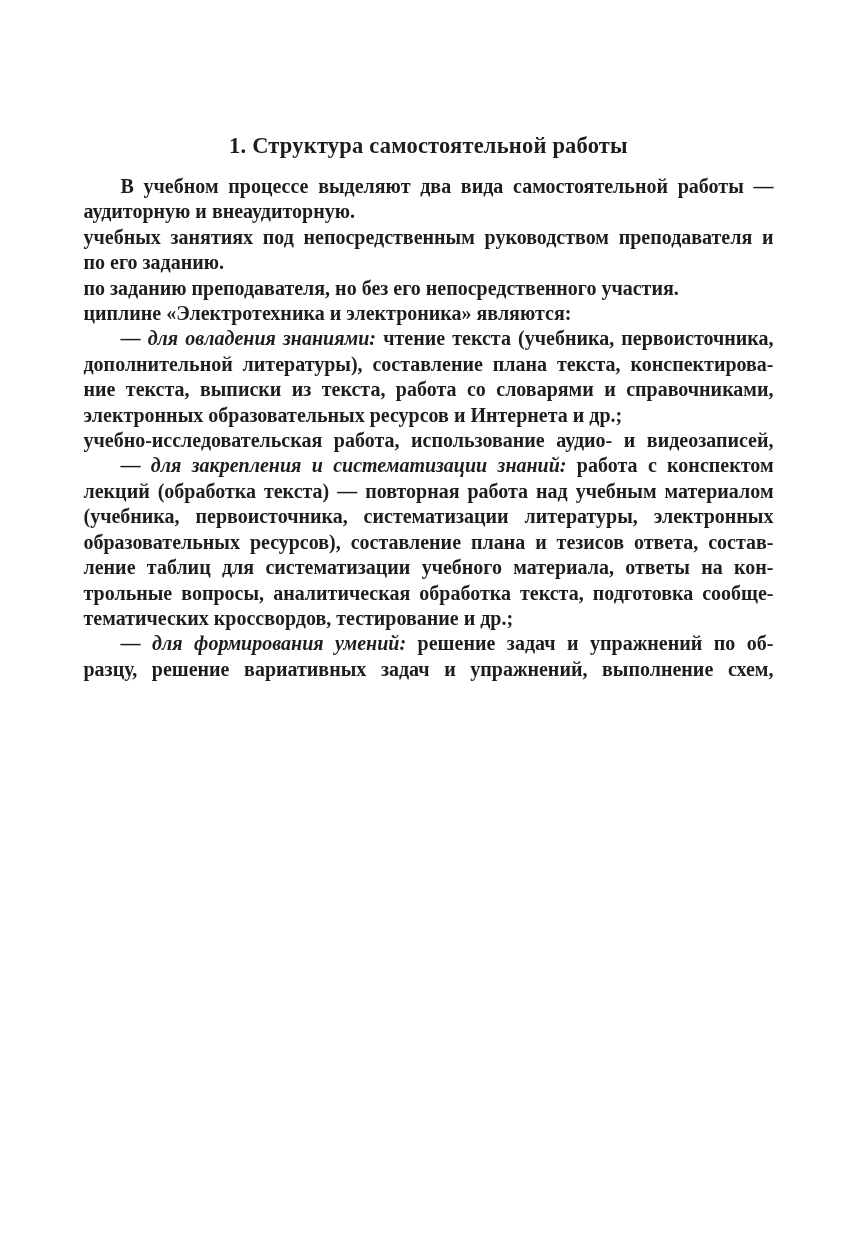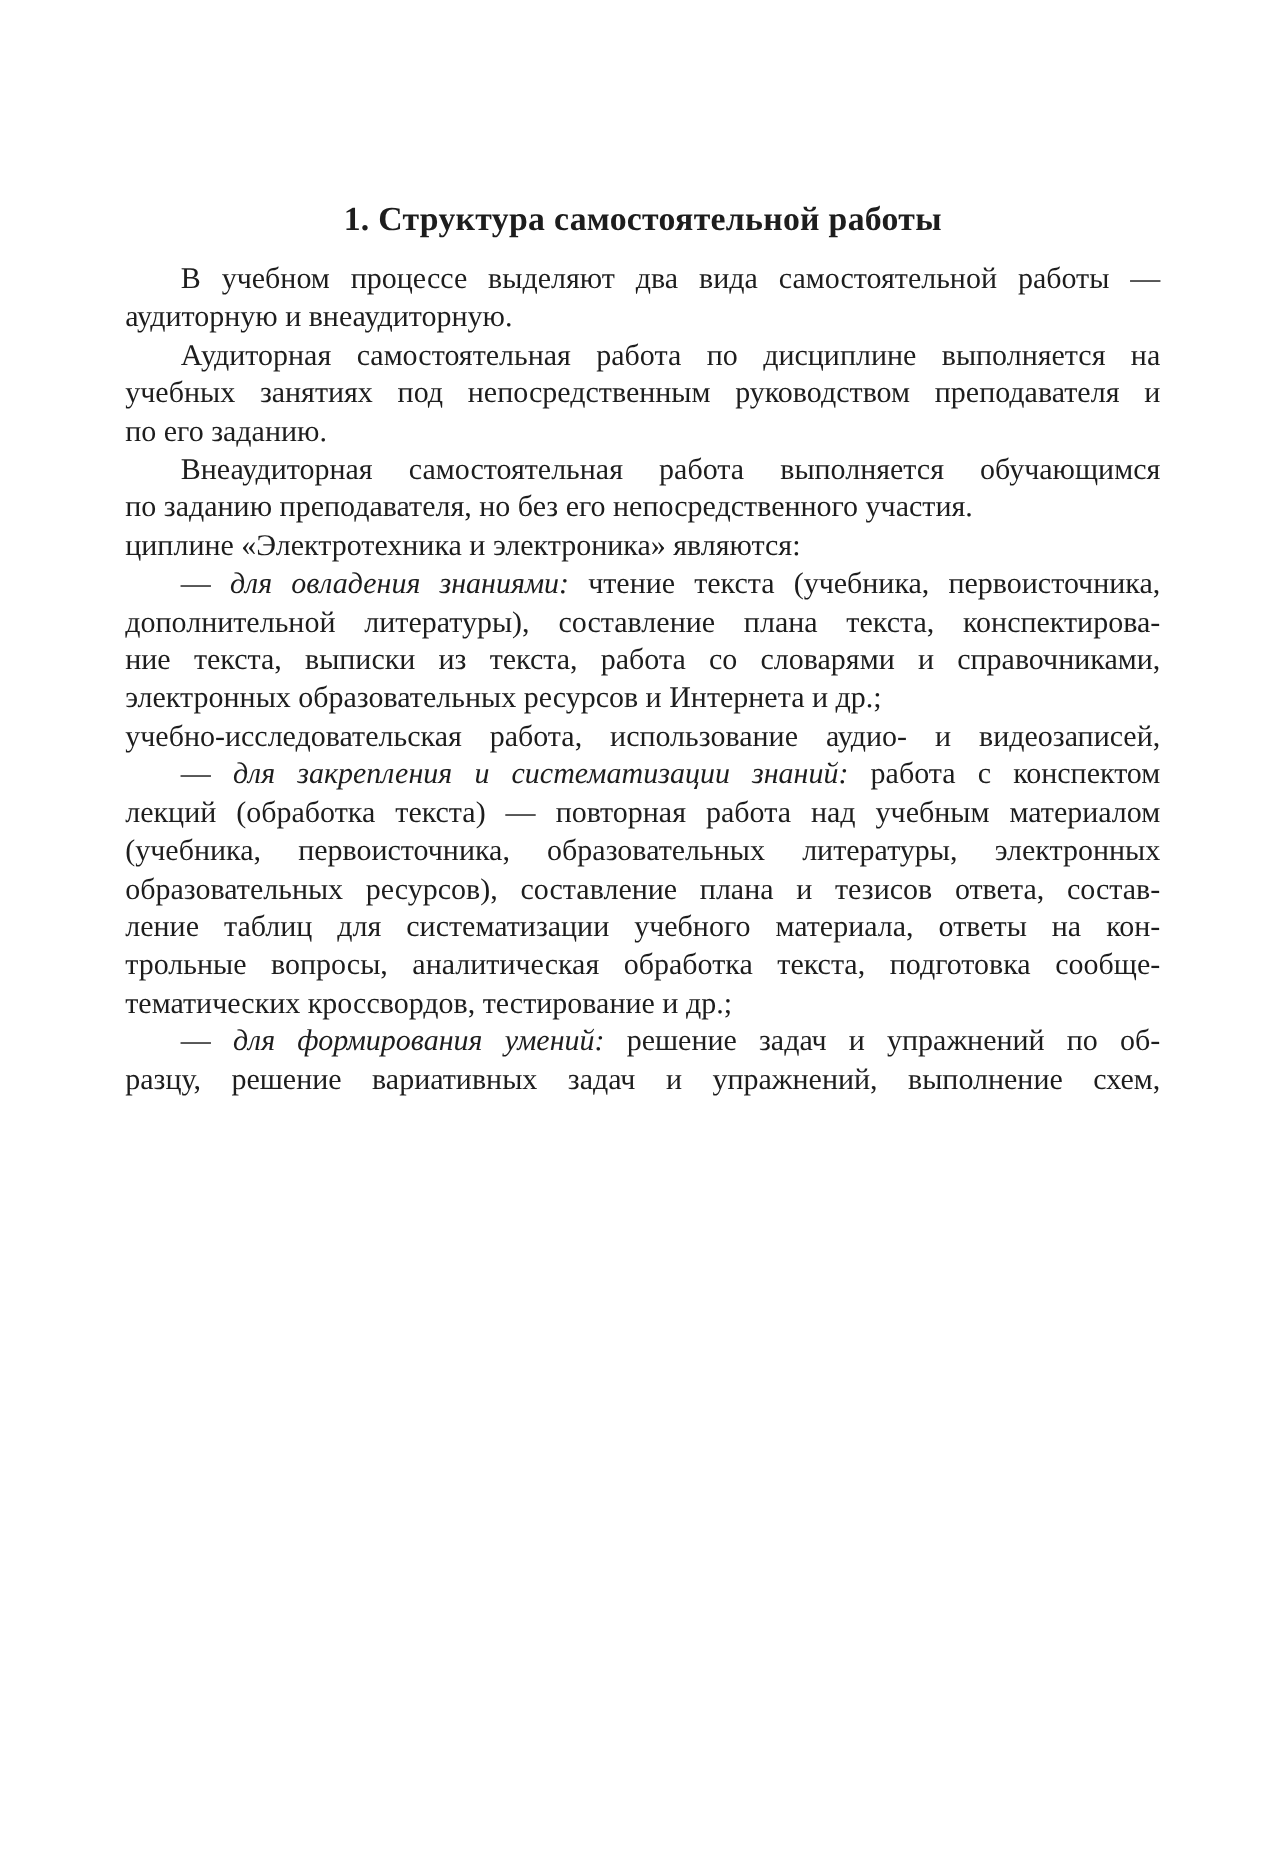--- a/index.html
+++ b/index.html
@@ -29,54 +29,53 @@
   }
   .doc-body {
     width: 690px;
     margin: 16px auto 0 auto;
     font-size: 20px;
     line-height: 25.4px;
   }
   .line {
     text-align: left;
     white-space: normal;
+    font-weight: bold;
   }
   .line.just {
     text-align: justify;
     text-align-last: justify;
   }
   .line.first {
     text-indent: 37px;
   }
   .it {
     font-style: italic;
   }
 </style>
 </head>
 <body>
 
 <div class="page">
   <h1 class="title">1. Структура самостоятельной работы</h1>
   <div class="doc-body" id="doc-body">
       <div class="line first just"><span>В учебном процессе выделяют два вида самостоятельной работы —</span></div>
       <div class="line"><span>аудиторную и внеаудиторную.</span></div>
-      <div class="line first just"><span>Аудиторная самостоятельная работа по дисциплине выполняется на</span></div>
       <div class="line just"><span>учебных занятиях под непосредственным руководством преподавателя и</span></div>
       <div class="line"><span>по его заданию.</span></div>
-      <div class="line first just"><span>Внеаудиторная самостоятельная работа выполняется обучающимся</span></div>
       <div class="line"><span>по заданию преподавателя, но без его непосредственного участия.</span></div>
       <div class="line"><span>циплине «Электротехника и электроника» являются:</span></div>
       <div class="line first just"><span>— </span><span class="it">для овладения знаниями:</span><span> чтение текста (учебника, первоисточника,</span></div>
       <div class="line just"><span>дополнительной литературы), составление плана текста, конспектирова-</span></div>
       <div class="line just"><span>ние текста, выписки из текста, работа со словарями и справочниками,</span></div>
       <div class="line"><span>электронных образовательных ресурсов и Интернета и др.;</span></div>
       <div class="line just"><span>учебно-исследовательская работа, использование аудио- и видеозаписей,</span></div>
       <div class="line first just"><span>— </span><span class="it">для закрепления и систематизации знаний:</span><span> работа с конспектом</span></div>
       <div class="line just"><span>лекций (обработка текста) — повторная работа над учебным материалом</span></div>
-      <div class="line just"><span>(учебника, первоисточника, образовательных литературы, электронных</span></div>
+      <div class="line just"><span>(учебника, первоисточника, систематизации литературы, электронных</span></div>
       <div class="line just"><span>образовательных ресурсов), составление плана и тезисов ответа, состав-</span></div>
       <div class="line just"><span>ление таблиц для систематизации учебного материала, ответы на кон-</span></div>
       <div class="line just"><span>трольные вопросы, аналитическая обработка текста, подготовка сообще-</span></div>
       <div class="line"><span>тематических кроссвордов, тестирование и др.;</span></div>
       <div class="line first just"><span>— </span><span class="it">для формирования умений:</span><span> решение задач и упражнений по об-</span></div>
       <div class="line just"><span>разцу, решение вариативных задач и упражнений, выполнение схем,</span></div>
     </div>
 </div>
 
 </body></html>

